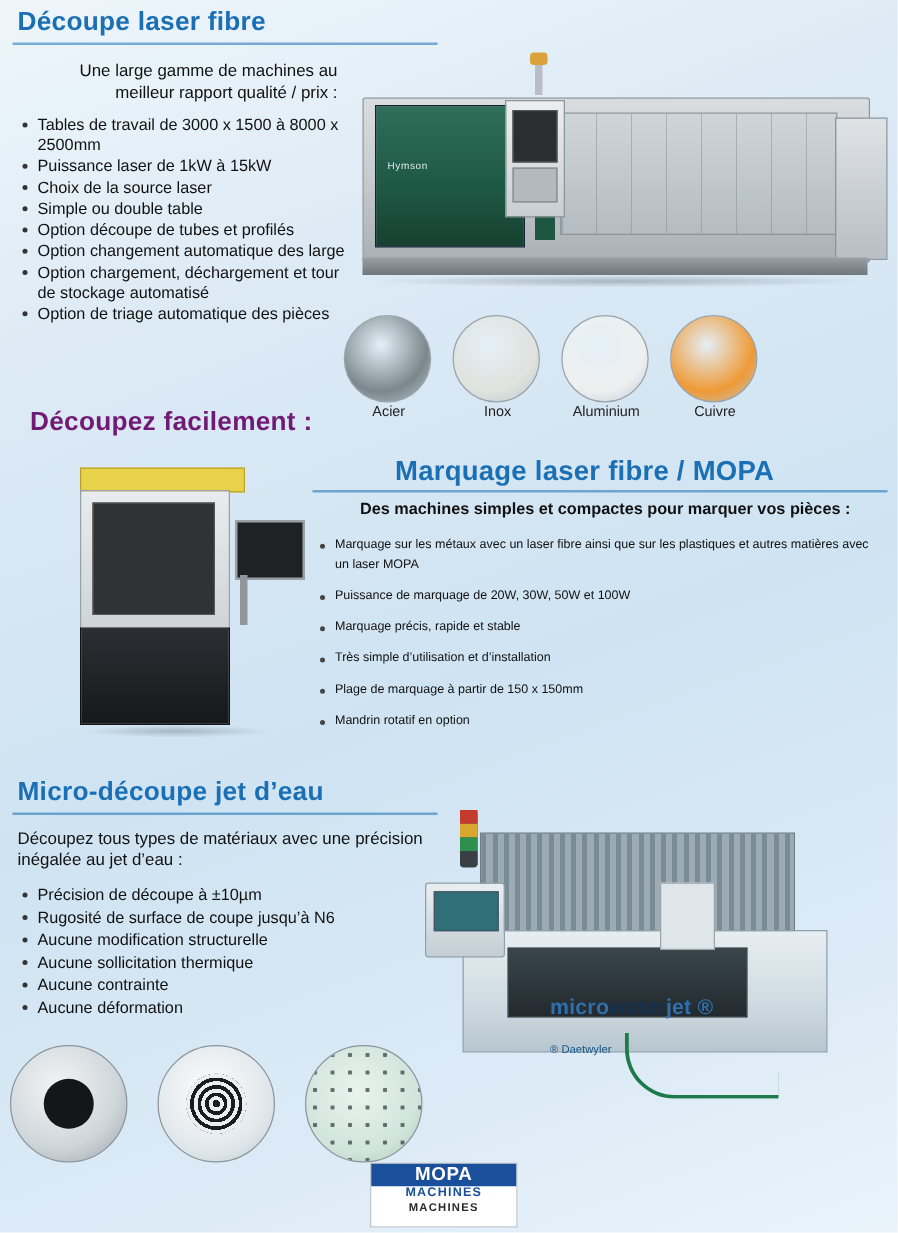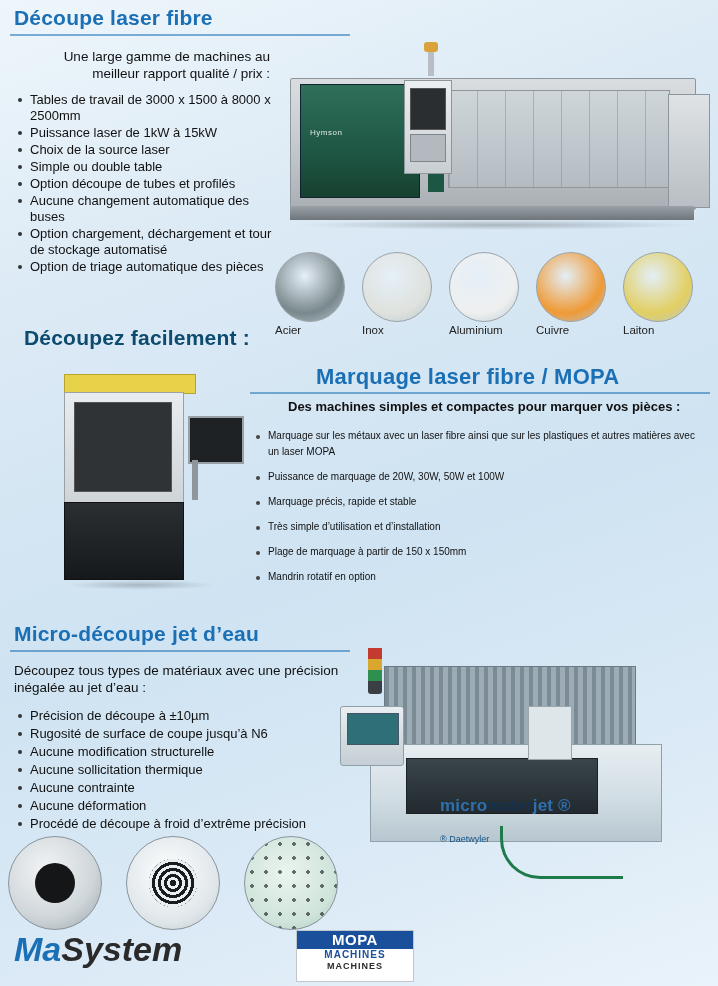--- a/index.html
+++ b/index.html
@@ -9,21 +9,21 @@
     background:linear-gradient(160deg,#eef6fb 0%,#dceaf5 25%,#cfe3f2 55%,#dbeaf6 80%,#eaf3fa 100%);
     position:relative;overflow:hidden;color:#1b1b1b;
   }
   .page{position:relative;width:718px;height:986px;}
 
   
   .h-title{
     font-size:21px;font-weight:bold;color:#1a6fb5;
     letter-spacing:.2px;
   }
-  .h-title.dark{color:#0c4a6e;}
+  .h-title.dark{color:#701a75;}
   .rule{height:2px;background:#1a6fb5;opacity:.55;}
 
   .lead{font-size:13.5px;line-height:17px;color:#111;}
   ul.bul{list-style:none;margin:4px 0 0 0;padding:0;}
   ul.bul li{
     position:relative;padding-left:16px;margin-bottom:1px;
     font-size:13px;line-height:16px;color:#111;
   }
   ul.bul li:before{
     content:"";position:absolute;left:4px;top:6px;
@@ -56,21 +56,21 @@
   .m1-led:after{content:"";position:absolute;left:-4px;top:-8px;width:14px;height:10px;background:#d9a23b;border-radius:3px;}
   .m1-rail{position:absolute;left:12px;top:162px;width:404px;height:14px;
     background:linear-gradient(180deg,#9aa1a6,#6f767b);}
   .m1-right{position:absolute;left:390px;top:50px;width:40px;height:112px;
     background:linear-gradient(180deg,#dfe3e6,#b8bec3);border:1px solid #8d969c;}
   .m1-logo{position:absolute;left:32px;top:84px;font-size:8px;color:#dfe6e9;letter-spacing:.5px;}
   .m1-shadow{position:absolute;left:18px;top:176px;width:400px;height:10px;background:radial-gradient(ellipse at center,rgba(0,0,0,.22),rgba(0,0,0,0) 70%);}
 
   
   #materials{position:absolute;left:275px;top:252px;width:430px;height:92px;}
-  .mat{position:absolute;width:72px;}
+  .mat{position:absolute;width:72px;text-align:center;}
   .mat .disc{width:70px;height:70px;border-radius:50%;border:1px solid #9aa3a9;box-sizing:border-box;}
   .mat .lbl{font-size:11.5px;color:#222;margin-top:2px;}
 
   #sec1b-title{position:absolute;left:24px;top:326px;}
 
   
   #sec2-title{position:absolute;left:316px;top:364px;}
   #sec2-rule{position:absolute;left:250px;top:392px;width:460px;}
   #sec2-lead{position:absolute;left:252px;top:398px;width:450px;font-weight:bold;font-size:13px;padding-left:36px;}
   #sec2-list{position:absolute;left:252px;top:424px;width:452px;}
@@ -144,21 +144,21 @@
   <div id="sec1-title" class="h-title">Découpe laser fibre</div>
   <div id="sec1-rule" class="rule"></div>
   <div id="sec1-lead" class="lead">Une large gamme de machines au meilleur rapport qualité / prix :</div>
 
   <ul id="sec1-list" class="bul">
     <li>Tables de travail de 3000 x 1500 à 8000 x 2500mm</li>
     <li>Puissance laser de 1kW à 15kW</li>
     <li>Choix de la source laser</li>
     <li>Simple ou double table</li>
     <li>Option découpe de tubes et profilés</li>
-    <li>Aucune changement automatique des buses</li>
+    <li>Option changement automatique des large</li>
     <li>Option chargement, déchargement et tour de stockage automatisé</li>
     <li>Option de triage automatique des pièces</li>
   </ul>
 
   <div id="machine1">
     <div class="m1-body"></div>
     <div class="m1-green"></div>
     <div class="m1-logo">Hymson</div>
     <div class="m1-green2"></div>
     <div class="m1-win">
@@ -183,24 +183,20 @@
       <div class="lbl">Inox</div>
     </div>
     <div class="mat" style="left:174px;">
       <div class="disc" id="mat2" style="background: radial-gradient(circle at 42% 34%, rgba(255, 255, 255, 0.333), rgb(238, 240, 239) 62%, rgba(0, 0, 0, 0.133));"></div>
       <div class="lbl">Aluminium</div>
     </div>
     <div class="mat" style="left:261px;">
       <div class="disc" id="mat3" style="background: radial-gradient(circle at 42% 34%, rgba(255, 255, 255, 0.333), rgb(239, 154, 54) 62%, rgba(0, 0, 0, 0.133));"></div>
       <div class="lbl">Cuivre</div>
     </div>
-    <div class="mat" style="left:348px;">
-      <div class="disc" id="mat4" style="background: radial-gradient(circle at 42% 34%, rgba(255, 255, 255, 0.333), rgb(226, 207, 98) 62%, rgba(0, 0, 0, 0.133));"></div>
-      <div class="lbl">Laiton</div>
-    </div>
   </div>
 
   <div id="sec1b-title" class="h-title dark">Découpez facilement :</div>
 
   <div id="sec2-title" class="h-title" style="font-size:22px;">Marquage laser fibre / MOPA</div>
   <div id="sec2-rule" class="rule"></div>
   <div id="sec2-lead" class="lead">Des machines simples et compactes pour marquer vos pièces :</div>
 
   <ul id="sec2-list" class="bul">
     <li>Marquage sur les métaux avec un laser fibre ainsi que sur les plastiques et autres matières avec un laser MOPA</li>
@@ -225,21 +221,20 @@
   <div id="sec3-rule" class="rule"></div>
   <div id="sec3-lead" class="lead">Découpez tous types de matériaux avec une précision inégalée au jet d’eau :</div>
 
   <ul id="sec3-list" class="bul">
     <li>Précision de découpe à ±10µm</li>
     <li>Rugosité de surface de coupe jusqu’à N6</li>
     <li>Aucune modification structurelle</li>
     <li>Aucune sollicitation thermique</li>
     <li>Aucune contrainte</li>
     <li>Aucune déformation</li>
-    <li>Procédé de découpe à froid d’extrême précision</li>
   </ul>
 
   <div id="machine3">
     <div class="w-back"></div>
     <div class="w-tower">
       <i style="background:#c43a2e;"></i>
         <i style="background:#d9a62e;"></i>
         <i style="background:#2f8f4e;"></i>
         <i style="background:#3a3f43;"></i>
     </div>
@@ -261,23 +256,20 @@
       <div class="blackdisc"></div>
     </div>
     <div class="smp b">
       <div class="ringset"></div>
     </div>
     <div class="smp c">
       <div class="dotgrid"></div>
     </div>
   </div>
 
-  <div id="brand">
-    <span class="c1">Ma</span><span class="c2">System</span>
-  </div>
 
   <div id="west">
     <div class="w1">MOPA</div>
     <div class="w2">MACHINES</div>
     <div class="w3">MACHINES</div>
   </div>
 
 </div>
 
 </body></html>

